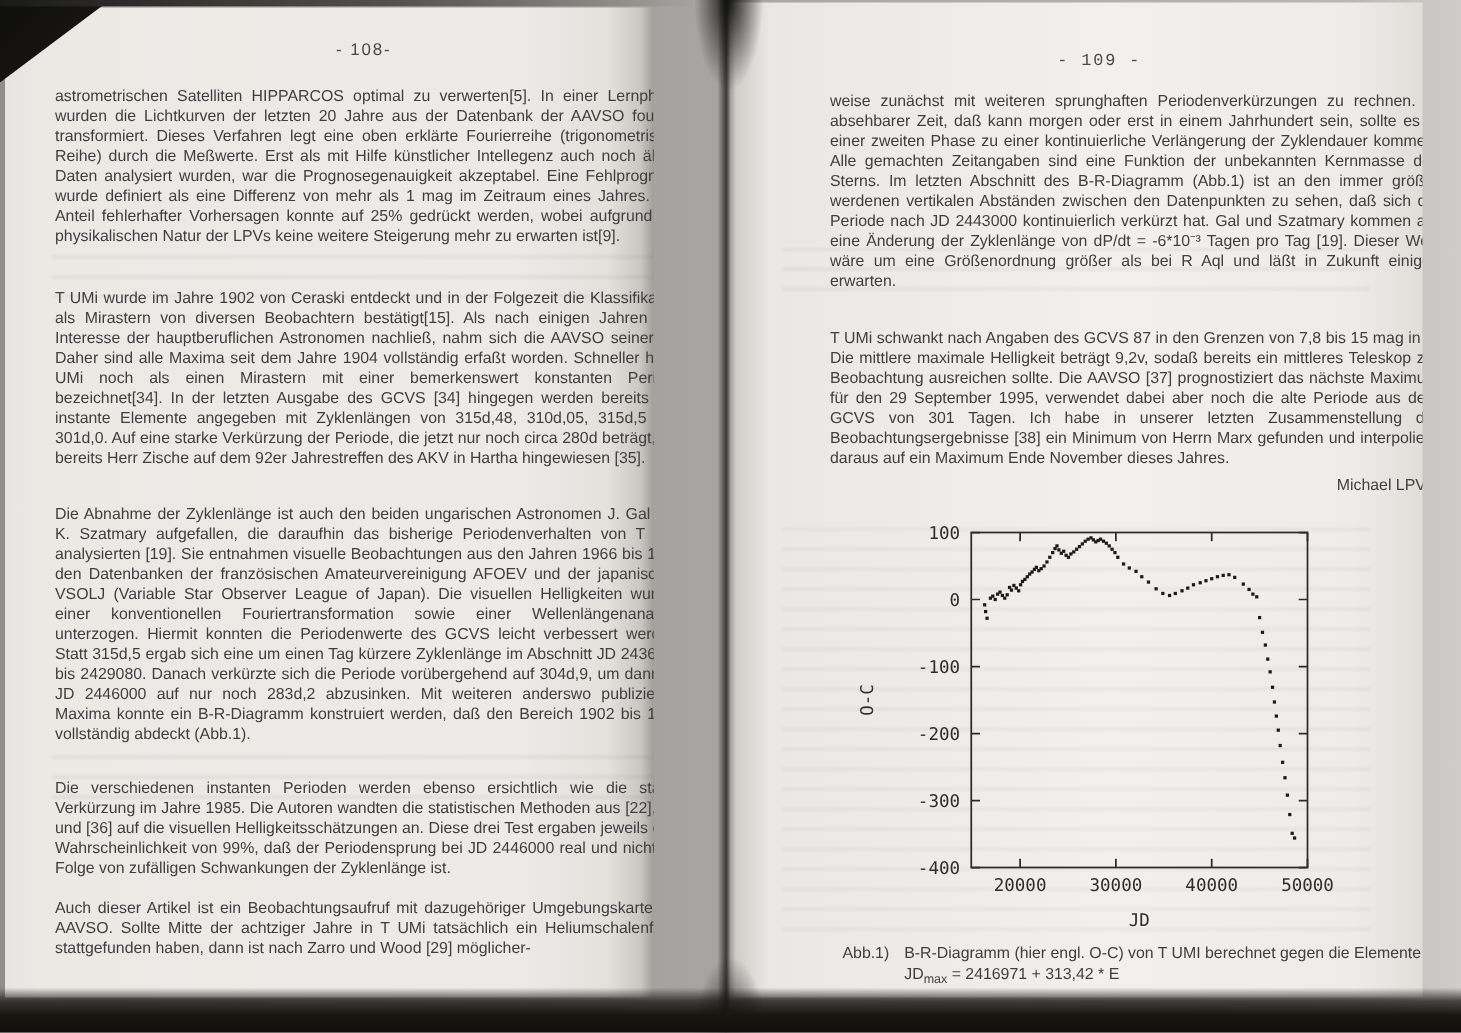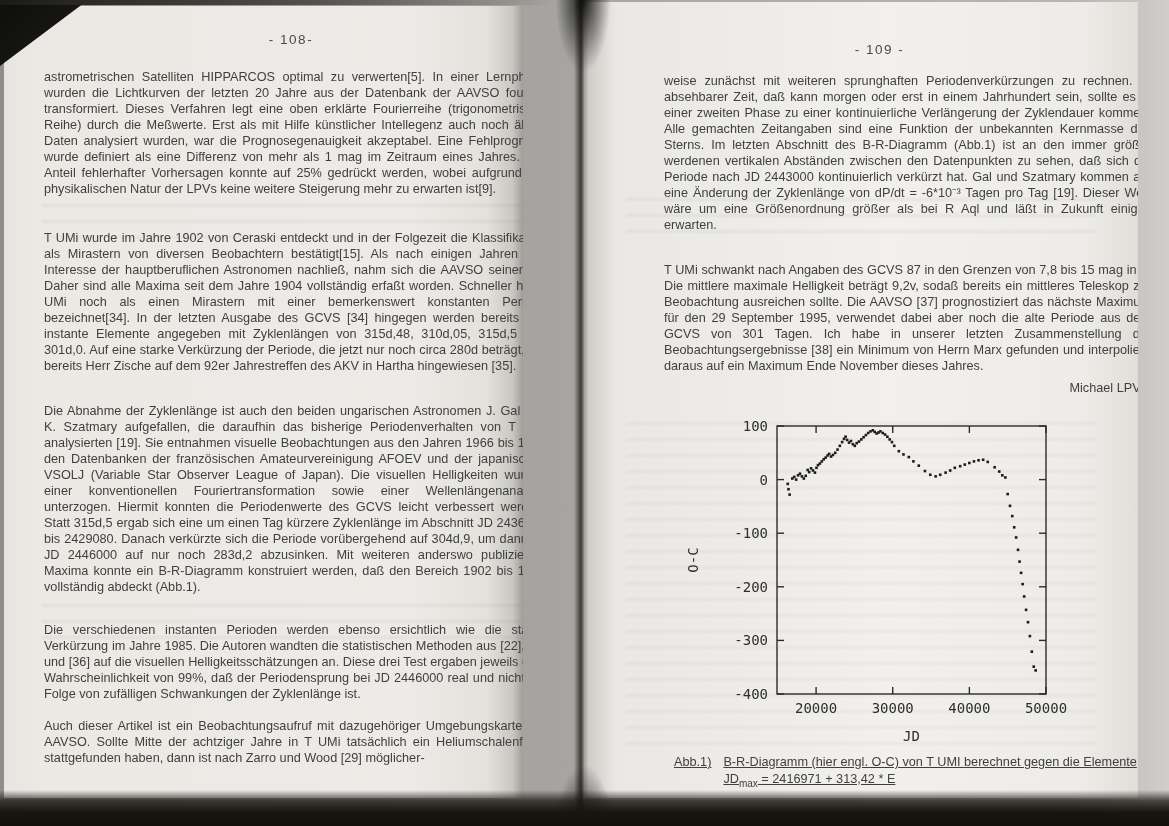--- a/index.html
+++ b/index.html
@@ -6,35 +6,35 @@
   .scan{position:relative;width:1169px;height:826px;overflow:hidden;
         background:linear-gradient(90deg,#8f8e8a 0,#a9a8a4 55%,#b7b6b2 92%,#cfcecA 100%);
         font-family:"Liberation Sans", sans-serif;}
   .page{position:absolute;overflow:hidden;}
   .page-left{left:4px;top:6px;width:519px;height:792px;
         background:linear-gradient(90deg,#e7e5e1 0,#ece9e5 30px,#edebe7 78%,#e3e1dc 93%,#c9c7c2 98%,#a09e99 100%);}
   .page-right{left:582px;top:2px;width:556px;height:796px;
         background:linear-gradient(90deg,#a5a39e 0,#cfcdc8 7px,#e9e8e4 34px,#f1f0ec 55%,#edece8 90%,#e0ded9 100%);}
   .pagenum{text-align:center;font-size:13.5px;letter-spacing:1.5px;color:#4a4a4a;}
   .page-left .pagenum{margin:26px 0 0 36px;width:502px;}
-  .page-right .pagenum{margin:40px 0 0 54px;width:487px;}
+  .page-right .pagenum{margin:40px 0 0 54px;width:487px;font-family:Liberation Mono, monospace;}
   .content{position:relative;color:#3f3f3f;font-size:12.7px;line-height:16px;}
   .page-left .content{margin:22px 0 0 40px;width:502px;}
   .page-right .content{margin:16px 0 0 82px;width:487px;}
   .content p{margin:0 0 30px;text-align:justify;}
   .page-left .content p:nth-of-type(1){margin-bottom:33px;margin-top:14px;}
   .page-left .content p:nth-of-type(2){margin-bottom:29px;}
   .page-left .content p:nth-of-type(3){margin-bottom:27px;}
   .page-left .content p:nth-of-type(4){margin-bottom:16px;}
   .page-left .content p:nth-of-type(5){margin-bottom:0;}
   .page-right .content p:nth-of-type(1){margin-bottom:29px;}
   .page-right .content p:nth-of-type(2){margin-bottom:6px;}
   .signature{text-align:right;margin:0 4px 0 0;}
   figure{margin:18px 0 0 18px;position:relative;z-index:1;}
-  .caption{display:flex;gap:12px;margin:4px 0 0 -8px;font-size:12.7px;line-height:17px;color:#3f3f3f;text-decoration:underline;}
+  .caption{display:flex;gap:12px;margin:4px 0 0 -8px;font-size:12.7px;line-height:17px;color:#3f3f3f;}
   .cap-label{white-space:nowrap;}
   .caption sub{font-size:10px;}
   svg text{font-family:"DejaVu Sans Mono", monospace;font-size:14px;fill:#2e2e2e;}
   
   .corner-tl{position:absolute;left:0;top:0;width:88px;height:66px;z-index:3;
         background:linear-gradient(135deg,#0e0e0d 0,#161513 55%,#4a4844 78%,transparent 82%);
         clip-path:polygon(0 0,100% 0,0 100%);}
   .top-strip{position:absolute;left:0;top:0;width:585px;height:5px;z-index:3;
         background:linear-gradient(90deg,#1a1a18,#55534f 55%,rgba(90,88,84,0) 95%);}
   .fold{position:absolute;left:574px;top:0;width:14px;height:826px;z-index:2;

